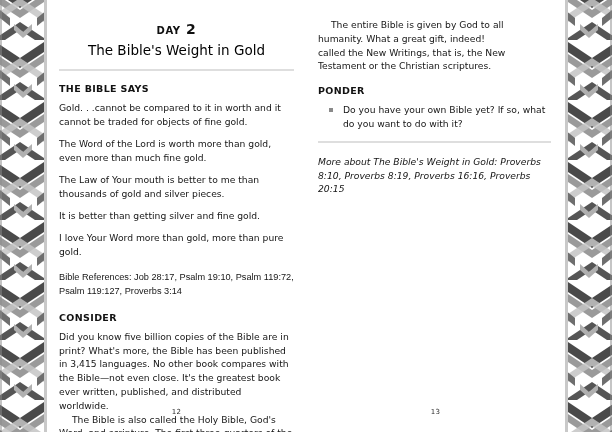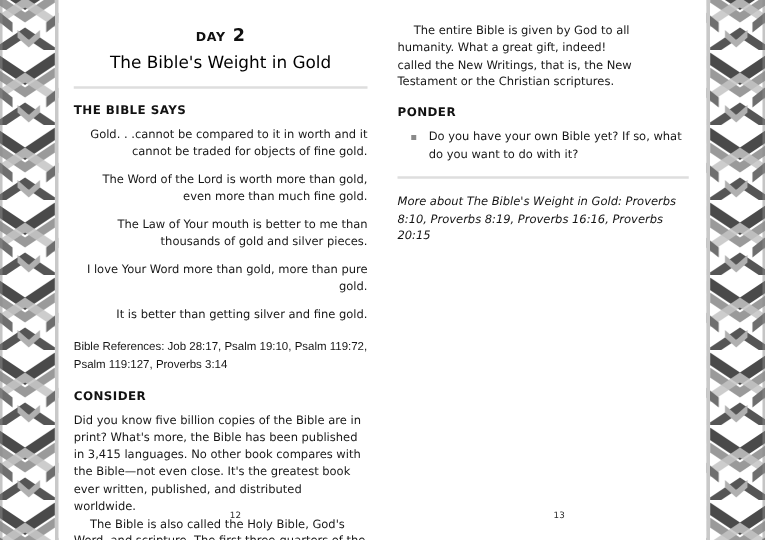--- a/index.html
+++ b/index.html
@@ -124,21 +124,21 @@
   .section-head.ponder-head { margin-top: 12px; }
   .section-head.consider-head { margin-top: 13px; }
 
   
   p.verse {
     font-family: "DejaVu Sans", sans-serif;
     font-size: 9.2px;
     line-height: 1.52;
     margin: 0 0 8px 0;
     color: #161616;
-    text-align: right;
+    text-align: left;
   }
   p.refs {
     font-family: Liberation Sans, sans-serif;
     font-size: 9.2px;
     line-height: 1.5;
     margin: 12px 0 0 0;
     color: #161616;
   }
   p.body {
     font-family: "DejaVu Sans", sans-serif;
@@ -181,21 +181,21 @@
     line-height: 1.5;
     color: #141414;
     margin: 0;
   }
 
   
   .folio {
     position: absolute;
     bottom: 16px;
     width: 100%;
-    left: 12px;
+    left: 0;
     text-align: center;
     font-family: "DejaVu Sans", sans-serif;
     font-size: 7px;
     color: #2b2b2b;
     letter-spacing: 0.2px;
   }
 </style>
 </head>
 <body>
 
@@ -230,22 +230,22 @@
     <div class="page-inner">
       <div class="day-label">Day 2</div>
       <div class="devo-title">The Bible's Weight in Gold</div>
       <hr class="rule">
 
       <div class="section-head">THE BIBLE SAYS</div>
 
       <p class="verse">Gold. . .cannot be compared to it in worth and it cannot be traded for objects of fine gold.</p>
       <p class="verse">The Word of the Lord is worth more than gold, even more than much fine gold.</p>
       <p class="verse">The Law of Your mouth is better to me than thousands of gold and silver pieces.</p>
+      <p class="verse">It is better than getting silver and fine gold.</p>
       <p class="verse">I love Your Word more than gold, more than pure gold.</p>
-      <p class="verse">It is better than getting silver and fine gold.</p>
 
       <p class="refs">Bible References: Job 28:17, Psalm 19:10, Psalm 119:72, Psalm 119:127, Proverbs 3:14</p>
 
       <div class="section-head consider-head">CONSIDER</div>
 
       <p class="body">Did you know five billion copies of the Bible are in print? What's more, the Bible has been published in 3,415 languages. No other book compares with the Bible—not even close. It's the greatest book ever written, published, and distributed worldwide.</p>
       <p class="body indent">The Bible is also called the Holy Bible, God's Word, and scripture. The first three-quarters of the Bible are called the Old Writings, that is, the Old Testament or the Hebrew scriptures. The final quarter of the Bible is</p>
     </div>
     <div class="folio">12</div>
   </div>

